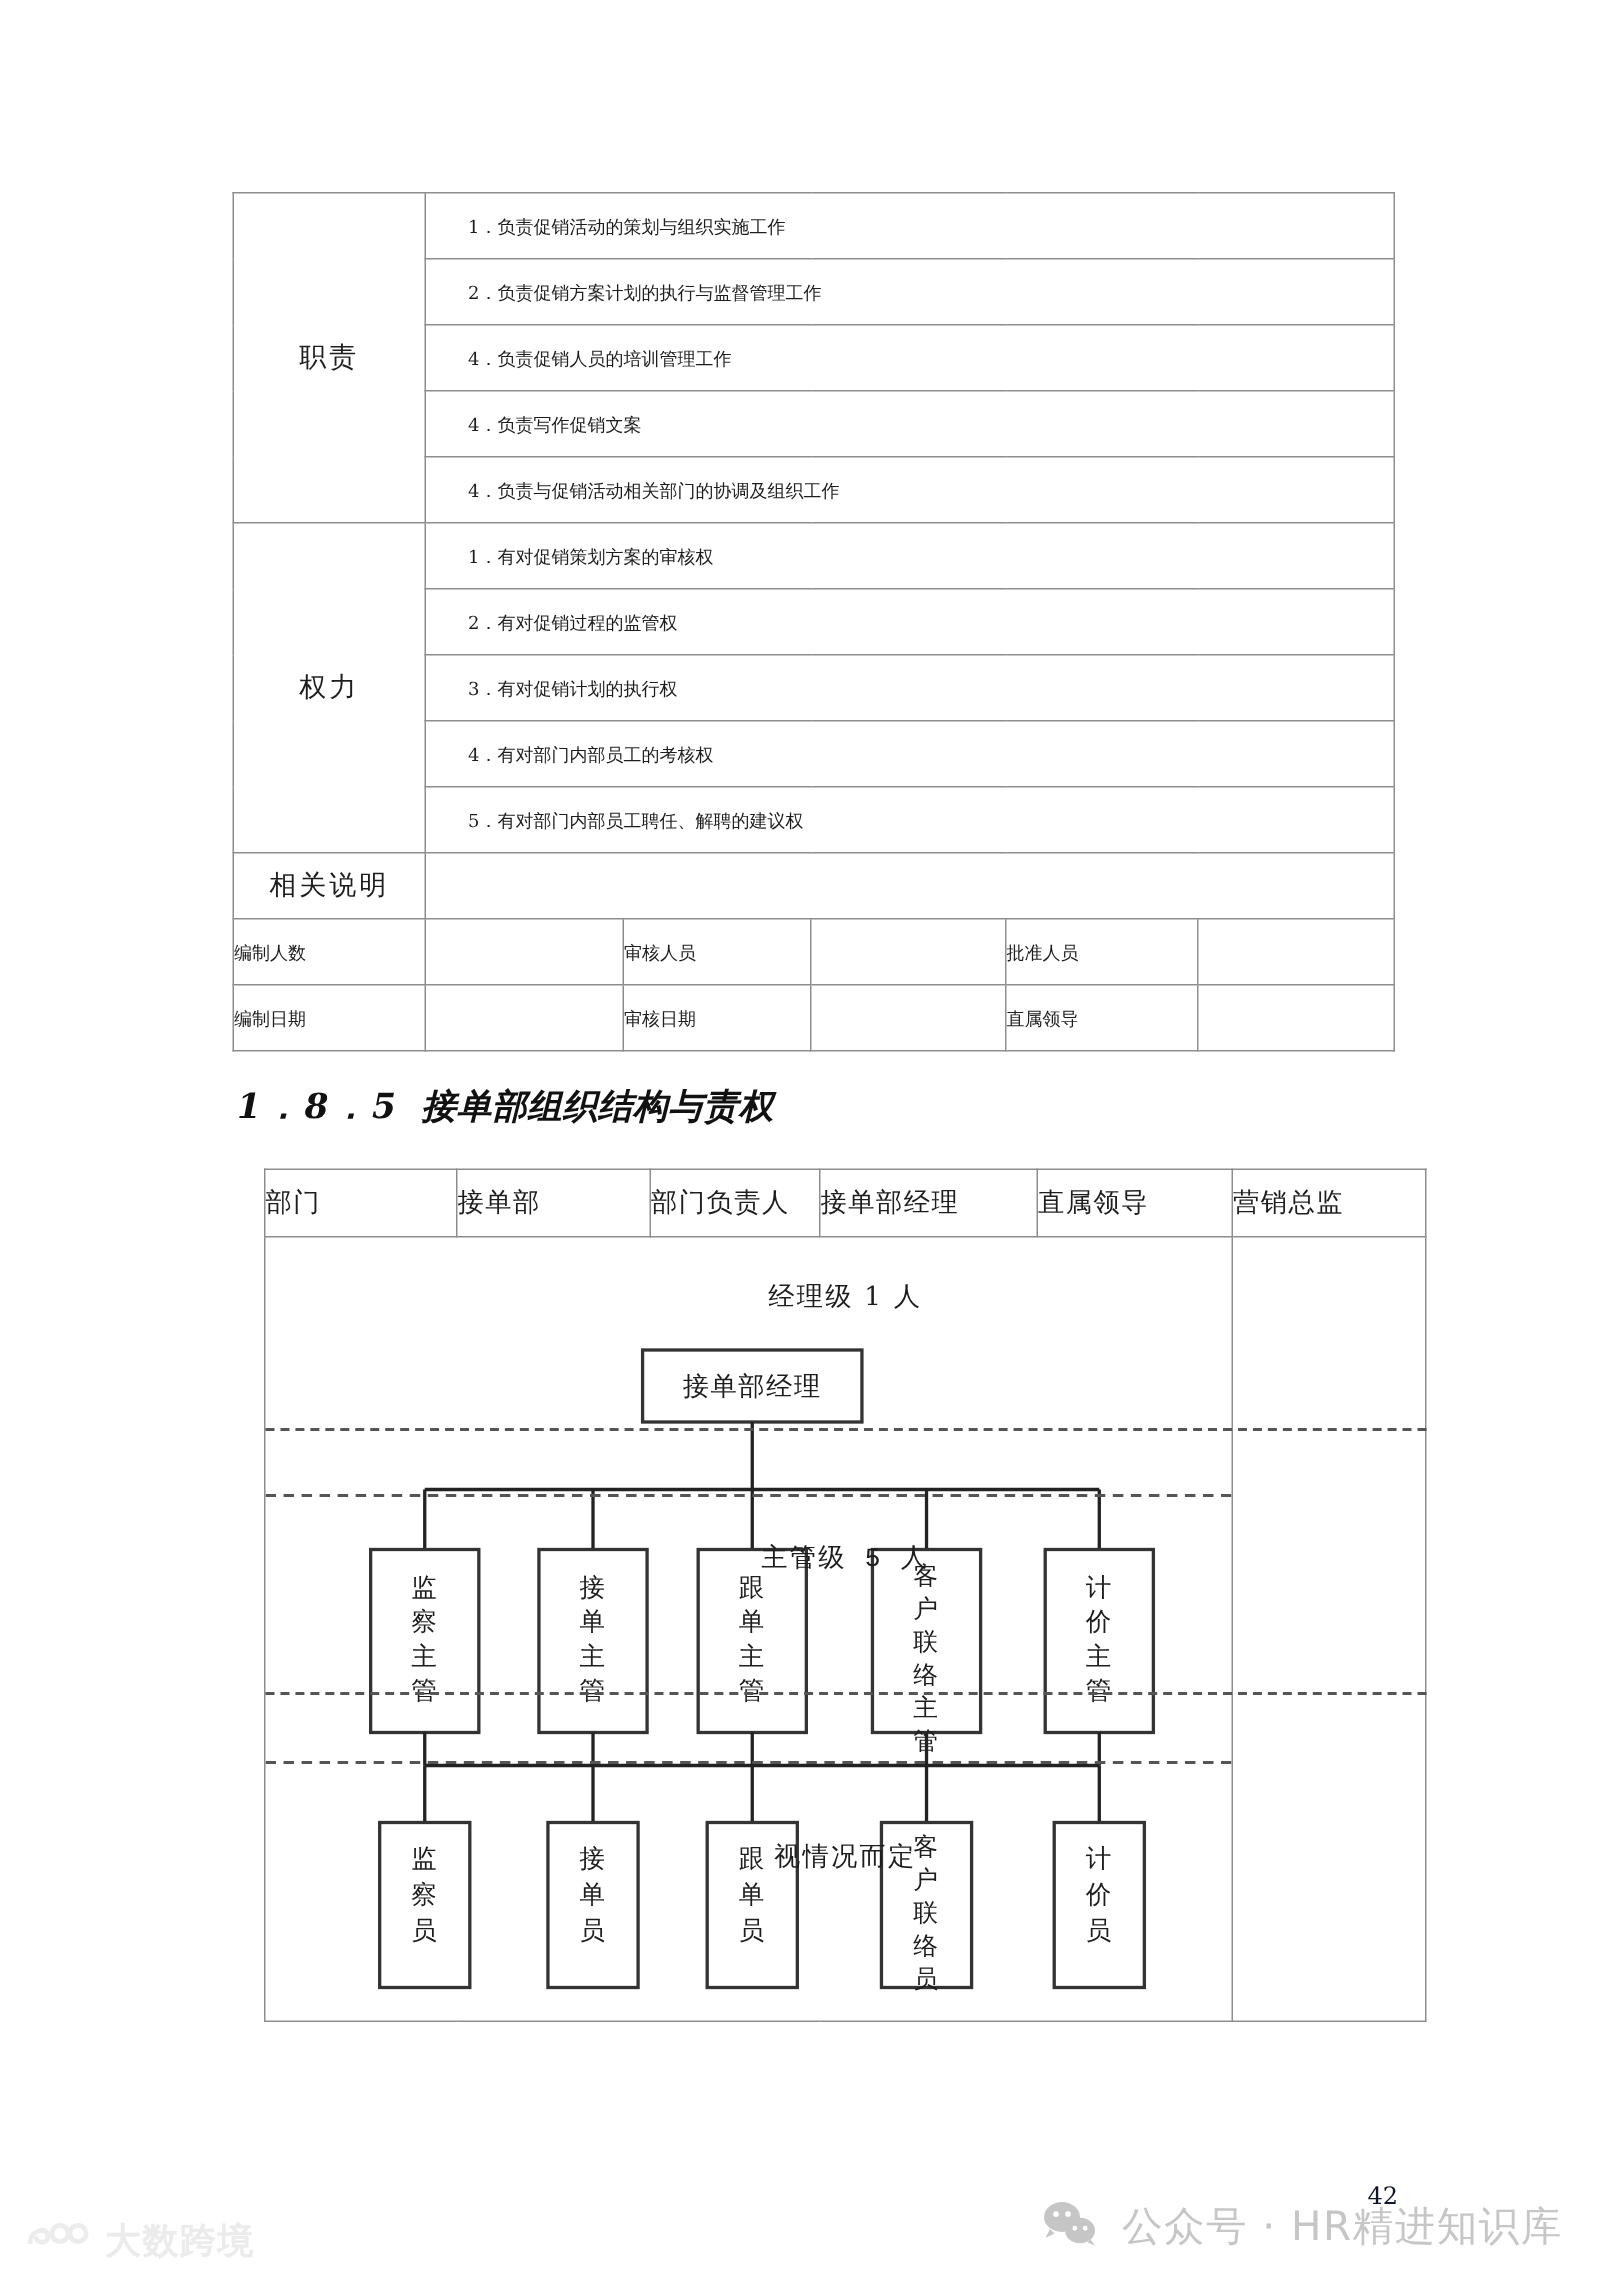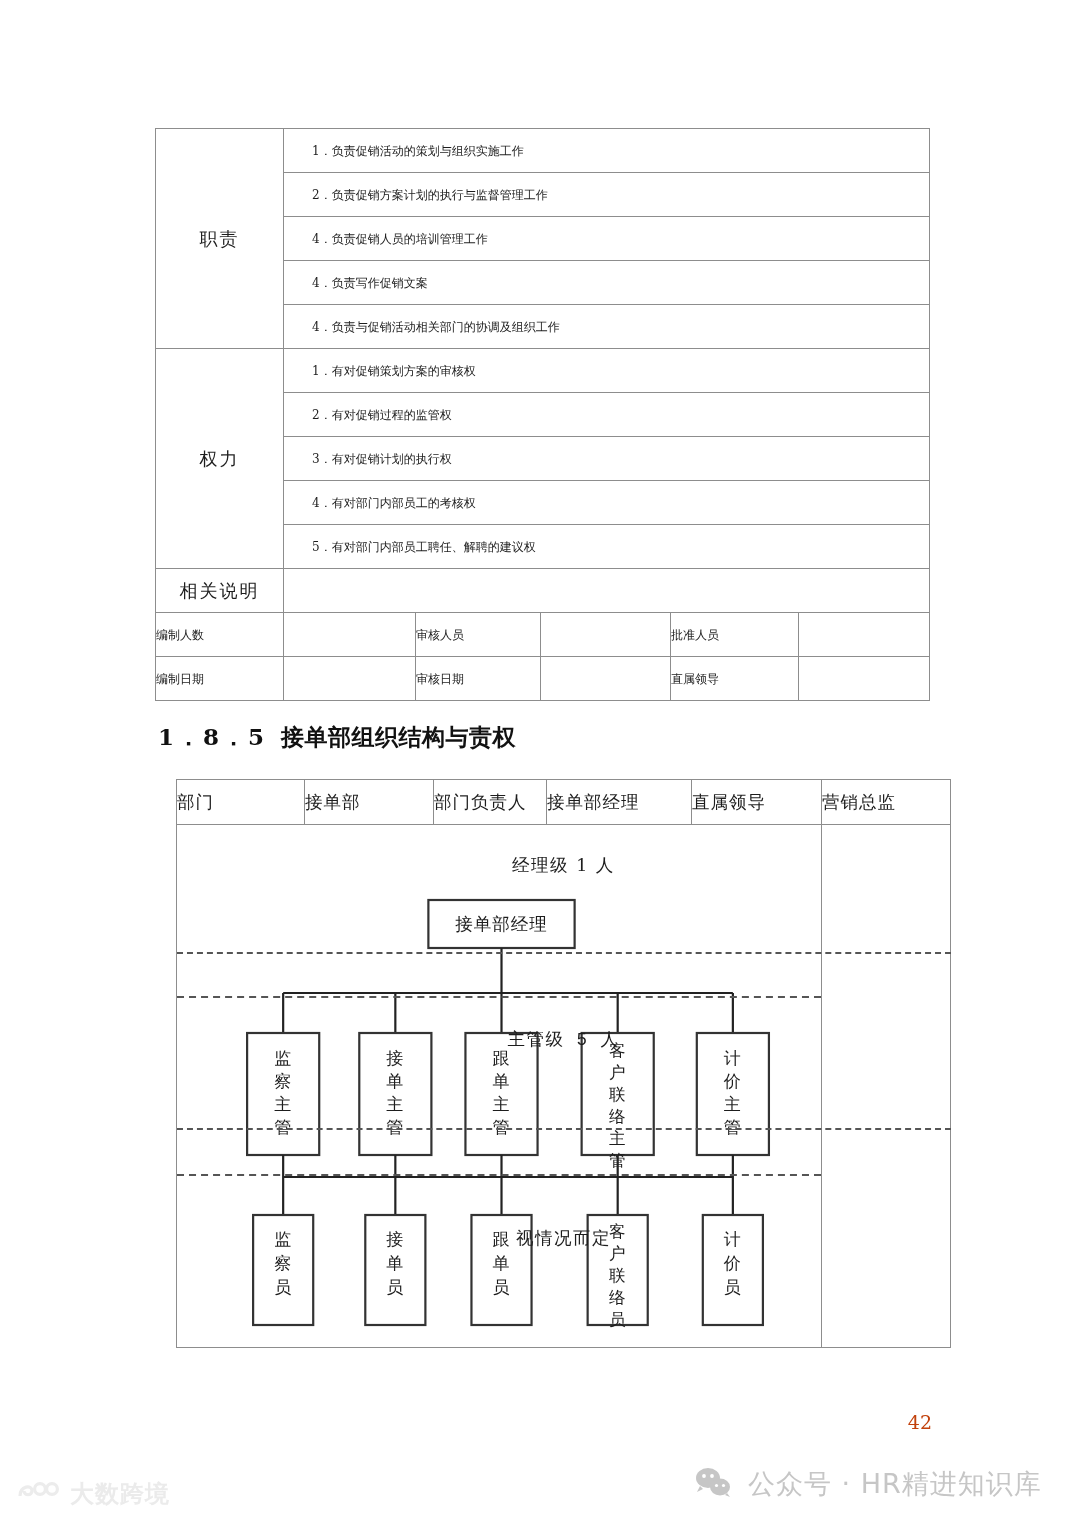--- a/index.html
+++ b/index.html
@@ -62,20 +62,21 @@
   #section-heading {
     position: absolute;
     left: 158px;
     top: 722px;
     font-family: "DejaVu Sans", "Liberation Sans", sans-serif;
     font-weight: bold;
     font-size: 23px;
     color: #111;
     letter-spacing: 0.5px;
     white-space: nowrap;
+    font-style: italic;
   }
   #section-heading .sec-num {
     font-family: "DejaVu Serif", "Liberation Serif", serif;
     letter-spacing: 3px;
     margin-right: 14px;
   }
 
   
   #table-org {
     left: 155px;
@@ -127,23 +128,23 @@
     box-sizing: border-box;
   }
   .staff-band.b1 { height: 172px; text-align: right; }
   .staff-band.b2 { height: 178px; border-top: 2px dashed #555; border-bottom: 2px dashed #555; font-family: Liberation Mono, monospace; }
   .staff-band.b3 { flex: 1; }
 
   
   #page-number {
     position: absolute;
     right: 148px;
-    top: 1411px;
-    font-size: 19px;
-    color: #c2410c;
+    top: 1454px;
+    font-size: 16px;
+    color: #0f172a;
   }
 
   
   #wm-bottom-right {
     position: absolute;
     left: 694px;
     top: 1466px;
     display: flex;
     align-items: flex-start;
     gap: 14px;

